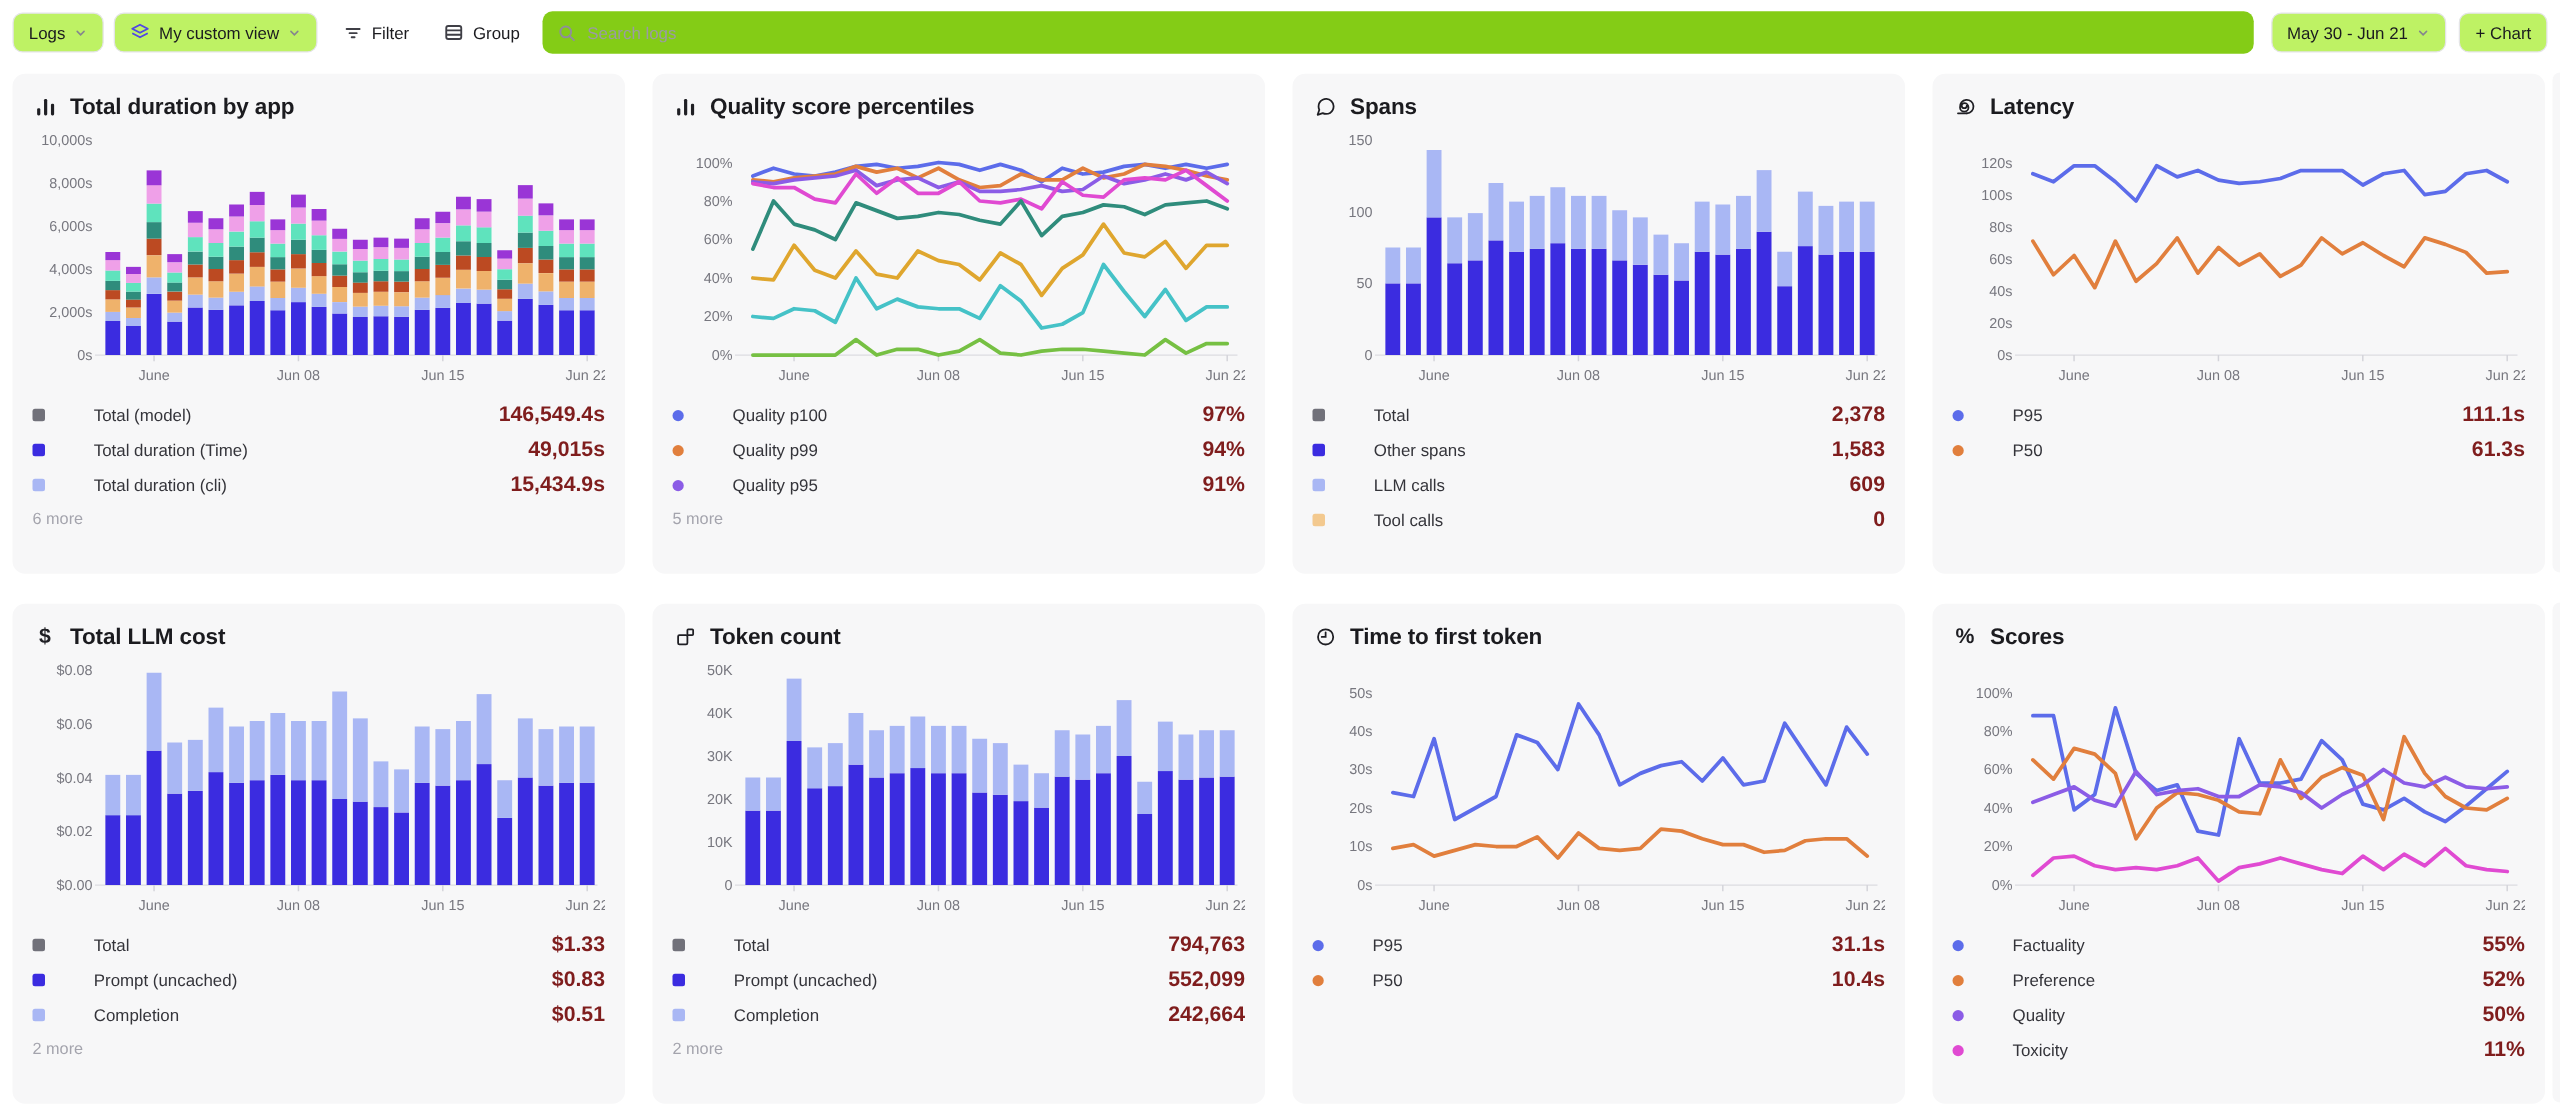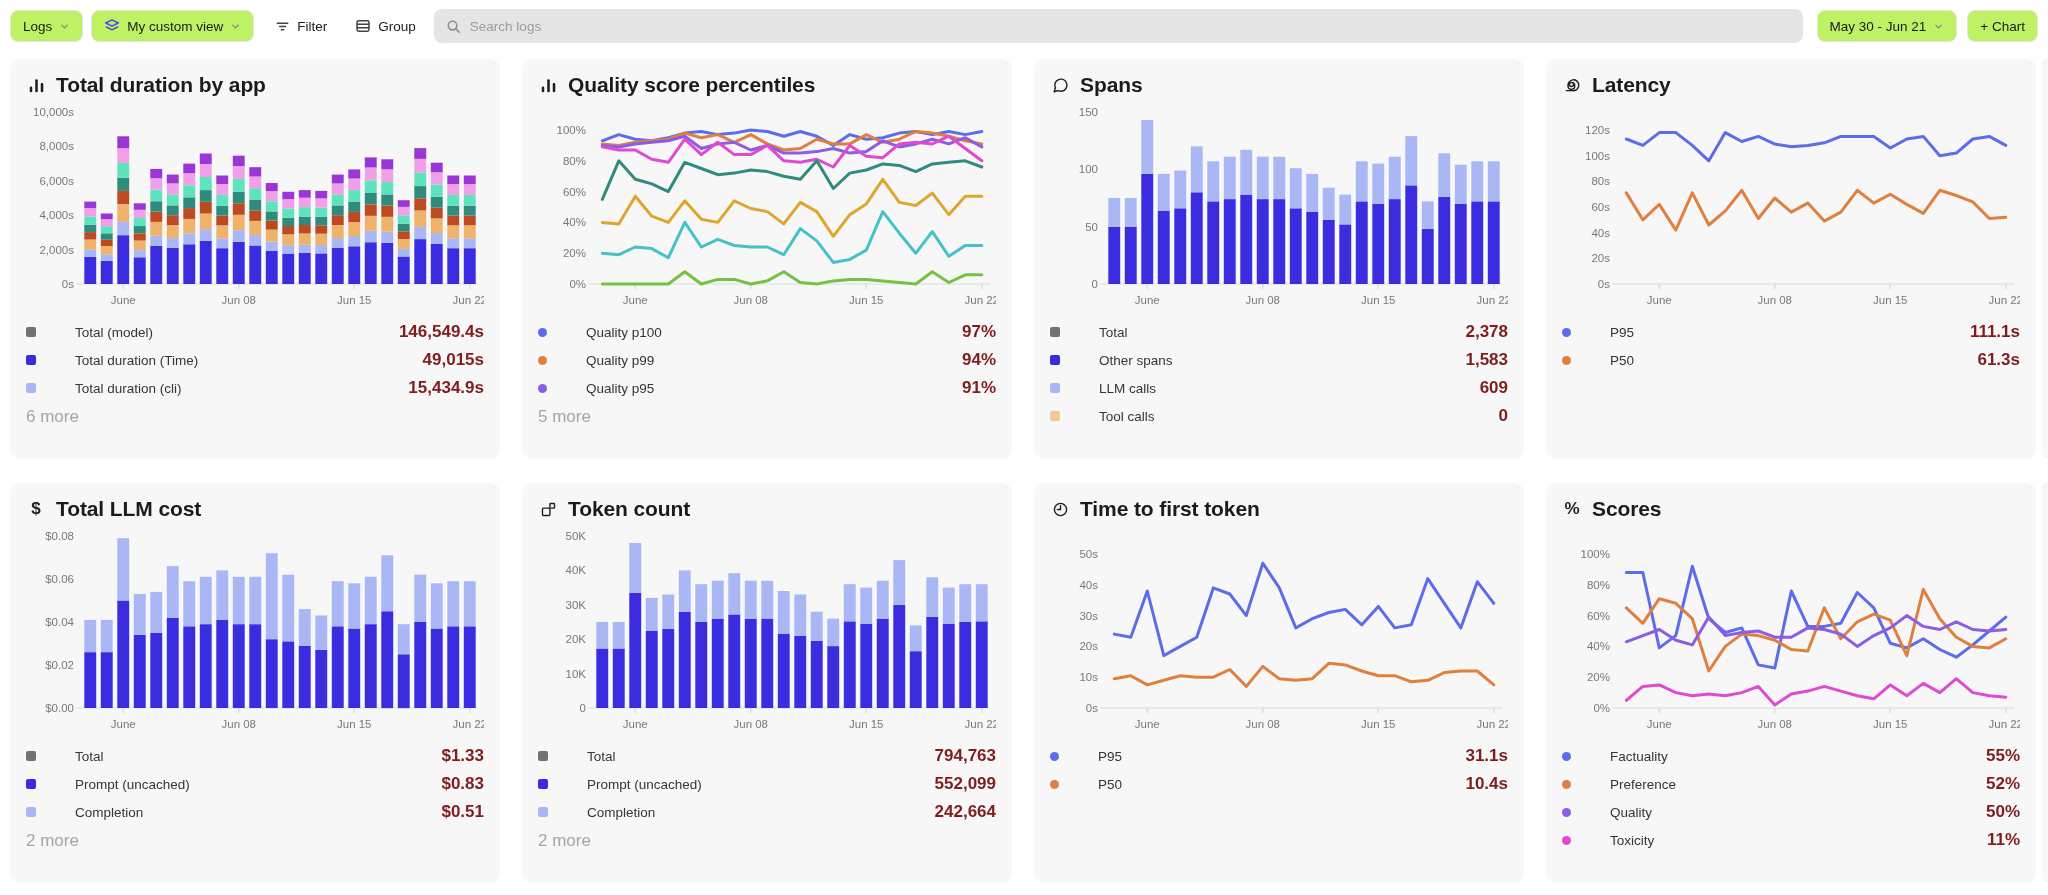--- a/index.html
+++ b/index.html
@@ -10,47 +10,47 @@
   .toolbar { display:flex; align-items:center; padding:9px 10px 8px 10px; }
   .btn { display:inline-flex; align-items:center; gap:7px; height:32px; padding:0 12px;
     border:1px solid #e4e4e7; border-radius:8px; background:#bef264; font-size:13.5px;
     color:#1b1b1f; cursor:pointer; white-space:nowrap; font-family:inherit; }
   .btn.ghost { border:none; padding:0 6px; background:transparent; }
   .icn { display:inline-flex; align-items:center; }
   #logs-btn { margin-right:8px; }
   #view-btn { margin-right:15px; }
   #filter-btn { margin-right:16px; }
   #group-btn { margin-right:12px; }
-  .search { flex:1; height:34px; background:#e5e5e5; border-radius:8px; display:flex;
+  .search { flex:1; height:34px; background:#84cc16; border-radius:8px; display:flex;
     align-items:center; gap:9px; padding:0 12px; margin-right:14px; }
   .search input { flex:1; border:none; outline:none; background:transparent;
     font-size:13.5px; color:#3f3f46; font-family:inherit; }
   .search input::placeholder { color:#9b9ba3; }
   #date-btn { margin-right:10px; }
 
   
   .grid { display:grid; grid-template-columns:repeat(4,490px); column-gap:22px;
     row-gap:24px; margin:8px 0 0 10px; }
   .panel { width:490px; height:400px; background:#f7f7f8; border-radius:10px;
     padding:13px 16px; }
   .panel-header { display:flex; align-items:center; gap:10px; height:26px; }
   .panel-icon { width:20px; height:20px; display:flex; align-items:center;
     justify-content:center; color:#1f1f24; }
   .glyph { font-size:17px; font-weight:700; color:#1f1f24; }
-  .panel-title { font-size:21px; font-weight:600; color:#1b1b1f; letter-spacing:-.1px; }
+  .panel-title { font-size:18px; font-weight:600; color:#1b1b1f; letter-spacing:-.1px; }
   svg.chart { display:block; margin-top:4px; }
   svg.chart text.tick { font-size:11.5px; fill:#77777f; font-family:inherit; }
 
   .legend { margin-top:4px; }
   .legend-row { display:flex; align-items:center; height:28px;gap:28px; }
   .legend-marker { width:10px; height:10px; border-radius:2px; margin-right:11px; flex:none; }
   .legend-marker.circle { width:9px; height:9px; border-radius:50%; }
   .legend-label { font-size:13.5px; color:#34343a; }
   .legend-value { margin-left:auto; font-size:17px; font-weight:700; color:#7f1d1d; }
-  .legend-more { font-size:17px; color:#a4a4ad; margin-top:5px; cursor:pointer; }
+  .legend-more { font-size:13px; color:#a4a4ad; margin-top:5px; cursor:pointer; }
 
   .sliver { position:absolute; left:2042px; width:6px; background:#f7f7f8;
     border-radius:8px 0 0 8px; }
   #sliver-1 { top:58px; height:400px; }
   #sliver-2 { top:482px; height:400px; }
 </style>
 </head>
 <body>
 
 <div class="toolbar">

